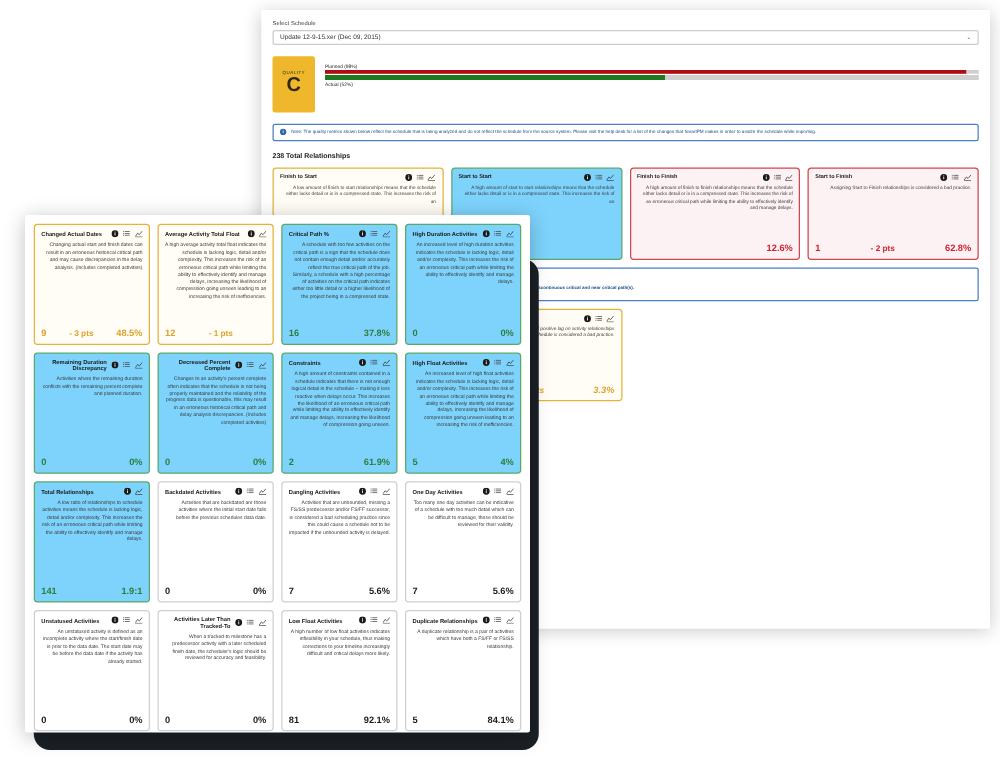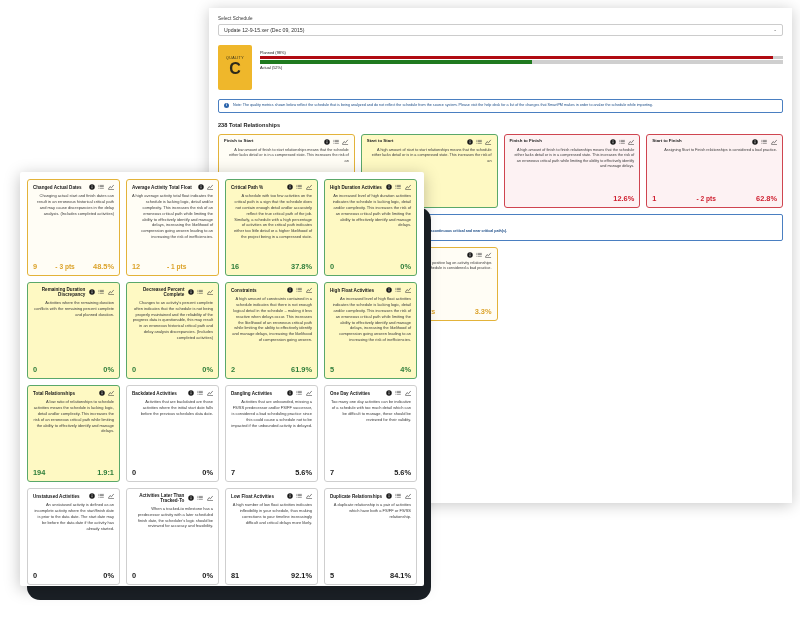--- a/index.html
+++ b/index.html
@@ -84,21 +84,21 @@
   .card-foot {
     display: flex; align-items: baseline; justify-content: space-between;
     margin-top: 5px; font-weight: 700; font-size: 7.4px;
   }
   .card-foot .mid { font-size: 6.6px; }
   .card-foot .val, .card-foot .pct { white-space: nowrap; }
 
   
   .card.sev-amber  { border-color: #e3b33a; background: #fffdf5; }
   .card.sev-amber  .card-foot { color: #dca32b; }
-  .card.sev-green  { border-color: #5aa86a; background: #fef9c3; }
+  .card.sev-green  { border-color: #5aa86a; background: #7dd3fc; }
   .card.sev-green  .card-foot { color: #2e7d3a; }
   .card.sev-red    { border-color: #cf4550; background: #fdf2f3; }
   .card.sev-red    .card-foot { color: #cf2030; }
   .card.sev-none   { border-color: #cfcfcf; background: #fff; }
   .card.sev-none   .card-foot { color: #1a1a1a; }
 
   
   #back-panel .card { min-height: 74px; }
   #back-panel .card .card-desc { font-size: 3.8px; }
   #back-panel .card .card-title { font-size: 4.4px; }
@@ -313,21 +313,21 @@
             <span class="mid">- 2 pts</span>
             <span class="pct">62.8%</span>
           </div>
         </div>
       </div>
 
     <div class="bp-note2">
       <span class="note-text">It is recommended to never use "Start to Finish" (SF) logic ties. The overuse of SS and FF logic ties is an indicator of a discontinuous critical and near critical path(s).</span>
     </div>
 
-    <div class="bp-grid" id="bp-grid2" style="margin-top:6px;">
+    <div class="bp-grid" id="bp-grid2" style="margin-top:6px;font-style:italic;">
         <div class="card sev-red">
           <div class="card-head">
             <div class="card-title">Negative Lag</div>
             <div class="card-icons">
               <span class="ico">
                 <svg width="6" height="6" viewBox="0 0 16 16">
                   <circle cx="8" cy="8" r="7.3" fill="#1a1a1a"></circle>
                   <rect x="7.1" y="6.5" width="1.8" height="5.2" fill="#fff"></rect>
                   <rect x="7.1" y="3.6" width="1.8" height="2" fill="#fff"></rect>
                 </svg>
@@ -691,21 +691,21 @@
               <span class="ico">
                 <svg width="6.4" height="6.4" viewBox="0 0 16 16">
                   <polyline points="1,12.6 5.2,6.4 8.6,9.4 14.6,2.2" fill="none" stroke="#333" stroke-width="1.5"></polyline>
                   <rect x="0.6" y="13.3" width="14.6" height="1.3" fill="#333"></rect>
                 </svg>
               </span>
             </div>
           </div>
           <div class="card-desc">A low ratio of relationships to schedule activities means the schedule is lacking logic, detail and/or complexity. This increases the risk of an erroneous critical path while limiting the ability to effectively identify and manage delays.</div>
           <div class="card-foot">
-            <span class="val">194</span>
+            <span class="val">141</span>
             <span class="mid"></span>
             <span class="pct">1.9:1</span>
           </div>
         </div>
         <div class="card sev-none">
           <div class="card-head">
             <div class="card-title">Backdated Activities</div>
             <div class="card-icons">
               <span class="ico">
                 <svg width="6" height="6" viewBox="0 0 16 16">

